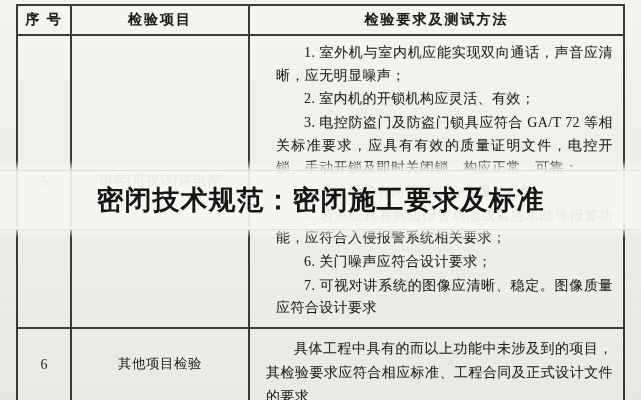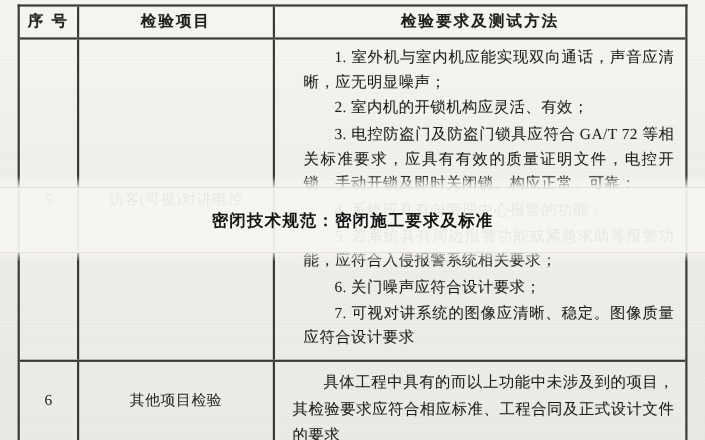--- a/index.html
+++ b/index.html
@@ -150,21 +150,21 @@
     background: rgba(246,245,241,0.93);
     display: flex;
     align-items: center;
     justify-content: center;
     z-index: 10;
     border-top: 1px solid rgba(210,208,200,0.6);
     border-bottom: 1px solid rgba(210,208,200,0.6);
   }
   .banner-title {
     font-family: Liberation Serif, serif;
-    font-size: 15px;
+    font-size: 27px;
     font-weight: 700;
     color: #161616;
     letter-spacing: 1px;
     white-space: nowrap;
   }
 
   
   .fade-top, .fade-bottom {
     position: absolute;
     left: 0;

